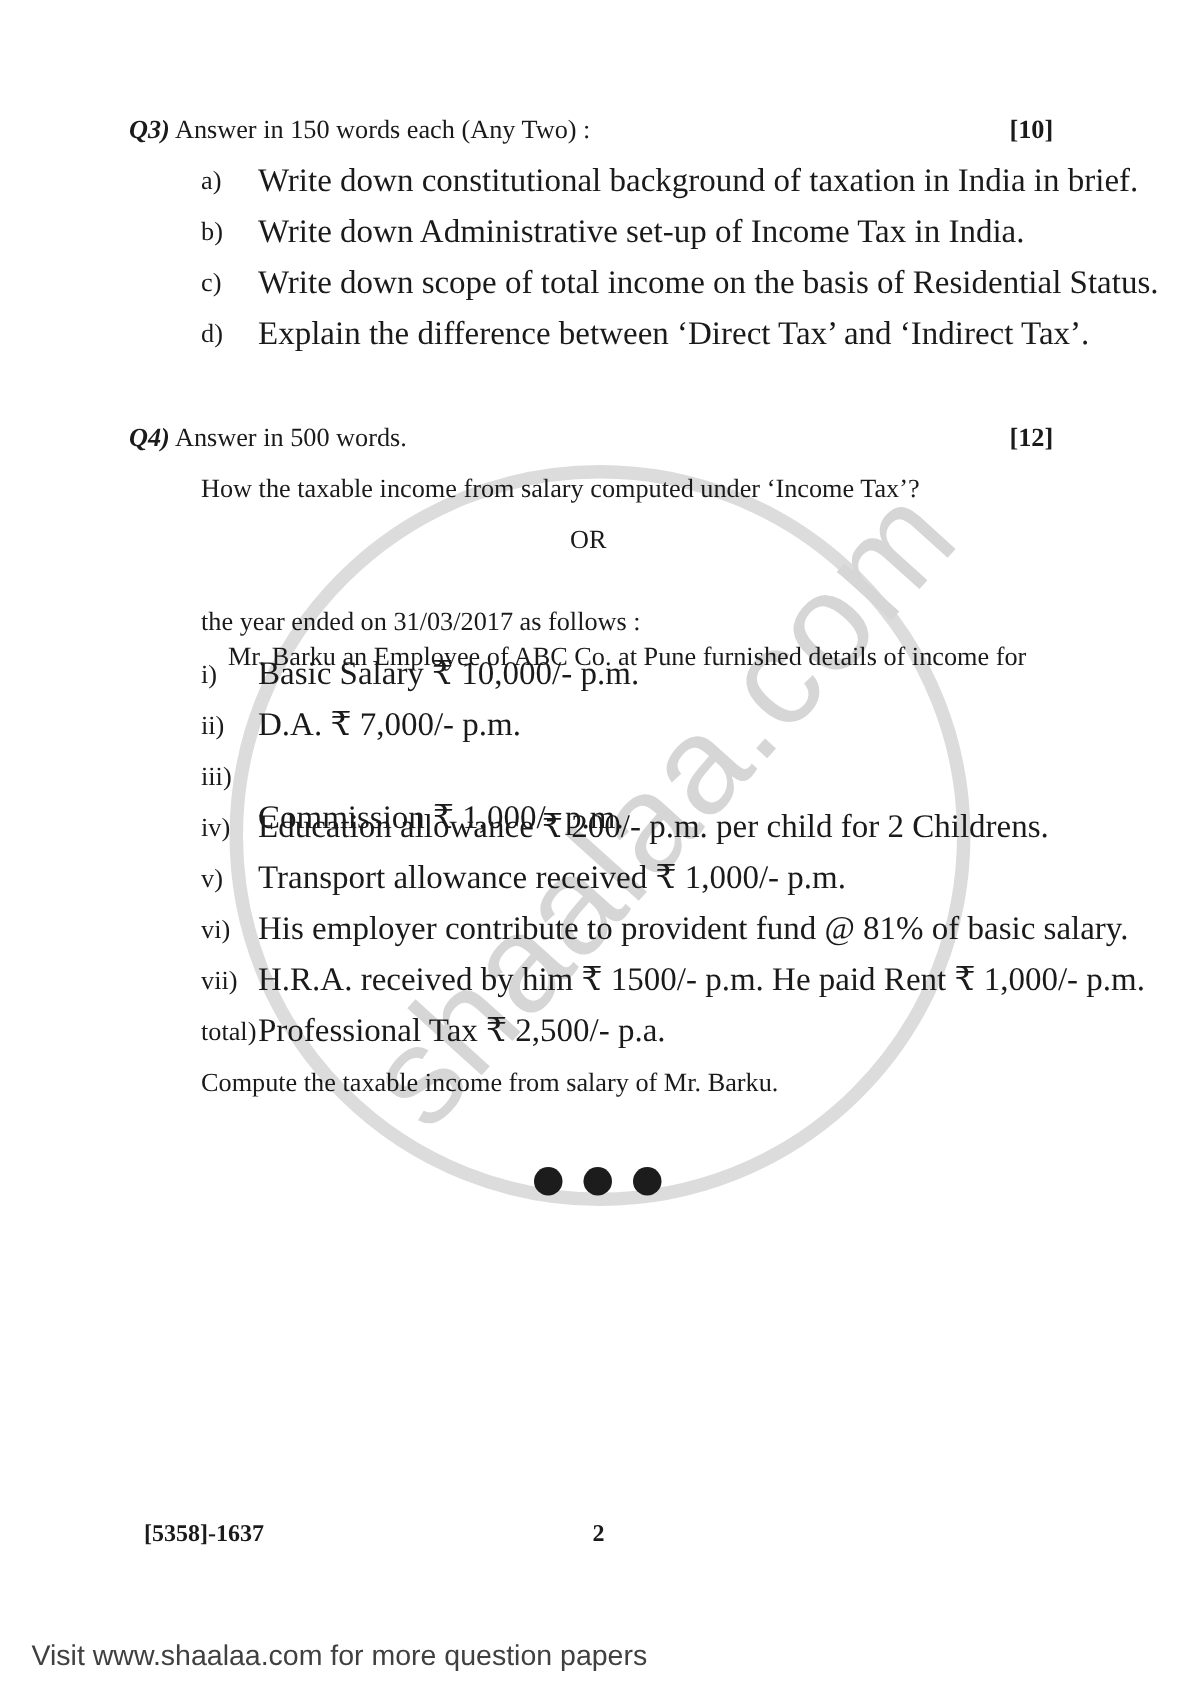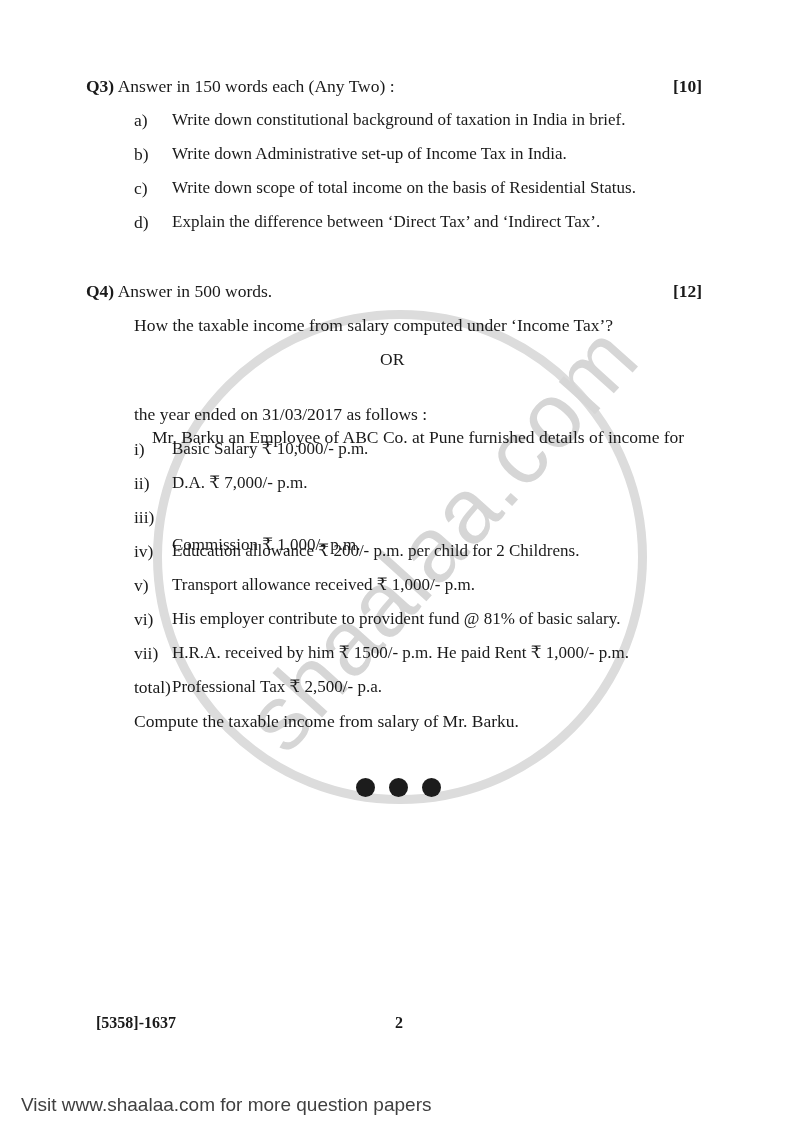--- a/index.html
+++ b/index.html
@@ -52,36 +52,37 @@
       position: relative;
       z-index: 1;
     }
     .line {
       position: absolute;
       font-size: 17.5px;
       line-height: 20px;
       white-space: nowrap;
     }
     .qnum {
+      font-style: italic;
       font-weight: bold;
     }
     .marks {
       position: absolute;
       font-weight: bold;
       font-size: 17.5px;
       line-height: 20px;
     }
     .item-label {
       position: absolute;
       font-size: 17.5px;
       line-height: 20px;
     }
     .item-text {
       position: absolute;
-      font-size: 17px;
+      font-size: 22px;
       line-height: 20px;
       white-space: nowrap;
     }
     .dots {
       position: absolute;
       left: 356px;
       top: 778px;
       display: flex;
       gap: 14px;
     }

